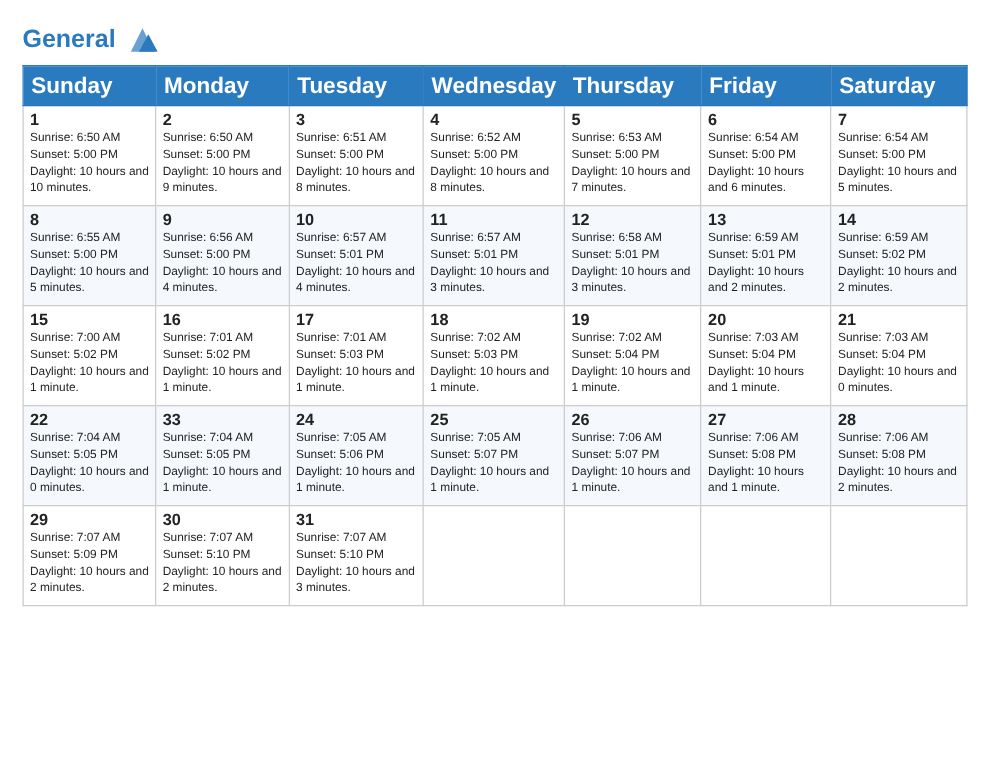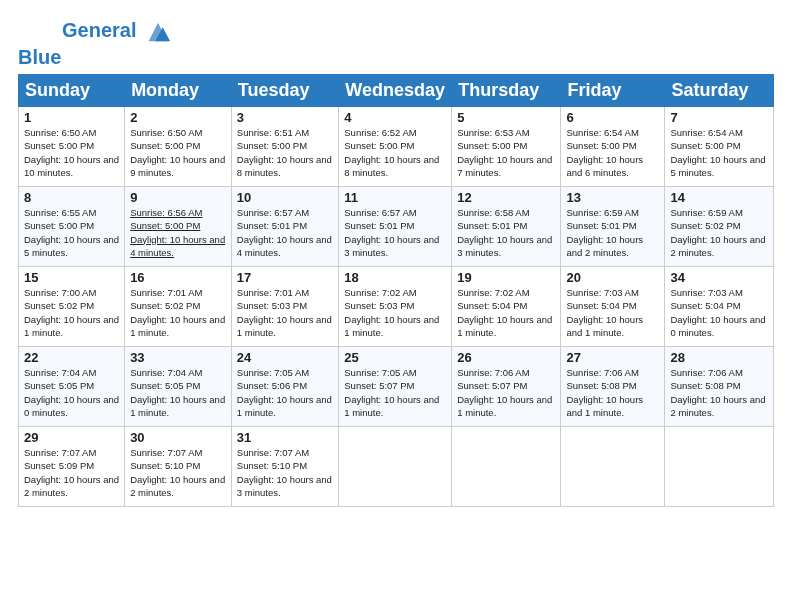--- a/index.html
+++ b/index.html
@@ -25,21 +25,20 @@
       align-items: center;
     }
     .logo-text {
       font-size: 20px;
       font-weight: bold;
       color: #1a1a1a;
       line-height: 1.1;
     }
     .logo-text span {
       color: #2a7abf;
-      margin-left: 44px;
     }
     .logo-icon {
       width: 28px;
       height: 28px;
       margin-left: 2px;
     }
     .title-block {
       text-align: right;
     }
     .month-title {
@@ -105,21 +104,20 @@
   <div class="header">
     <div class="logo">
       <div>
         <div class="logo-text">
           <span style="color:#2a7abf">General</span>
           <svg class="logo-icon" viewBox="0 0 30 30" style="display:inline;vertical-align:middle;margin-left:2px">
             <polygon points="5,25 15,5 25,25" fill="#2a7abf" opacity="0.7"></polygon>
             <polygon points="12,25 20,10 28,25" fill="#2a7abf"></polygon>
           </svg>
         </div>
-        <div class="logo-text" style="color:#2a7abf;font-size:20px;font-weight:bold;">Blue</div>
       </div>
     </div>
     <div class="title-block">
       <div class="month-title"></div>
       <div class="location"></div>
     </div>
   </div>
 
   <table class="calendar">
     <thead>
@@ -180,21 +178,21 @@
         </tr>
         <tr>
           <td>
             <span class="day-num">8</span>
             <div class="day-info" style="white-space: pre-line;">Sunrise: 6:55 AM
 Sunset: 5:00 PM
 Daylight: 10 hours and 5 minutes.</div>
           </td>
           <td>
             <span class="day-num">9</span>
-            <div class="day-info" style="white-space: pre-line; text-decoration: underline;">Sunrise: 6:56 AM
+            <div class="day-info" style="white-space: pre-line;">Sunrise: 6:56 AM
 Sunset: 5:00 PM
 Daylight: 10 hours and 4 minutes.</div>
           </td>
           <td>
             <span class="day-num">10</span>
             <div class="day-info" style="white-space: pre-line;">Sunrise: 6:57 AM
 Sunset: 5:01 PM
 Daylight: 10 hours and 4 minutes.</div>
           </td>
           <td>
@@ -253,21 +251,21 @@
 Sunset: 5:04 PM
 Daylight: 10 hours and 1 minute.</div>
           </td>
           <td>
             <span class="day-num">20</span>
             <div class="day-info" style="white-space: pre-line;">Sunrise: 7:03 AM
 Sunset: 5:04 PM
 Daylight: 10 hours and 1 minute.</div>
           </td>
           <td>
-            <span class="day-num">34</span>
+            <span class="day-num">21</span>
             <div class="day-info" style="white-space: pre-line;">Sunrise: 7:03 AM
 Sunset: 5:04 PM
 Daylight: 10 hours and 0 minutes.</div>
           </td>
         </tr>
         <tr>
           <td>
             <span class="day-num">22</span>
             <div class="day-info" style="white-space: pre-line;">Sunrise: 7:04 AM
 Sunset: 5:05 PM

